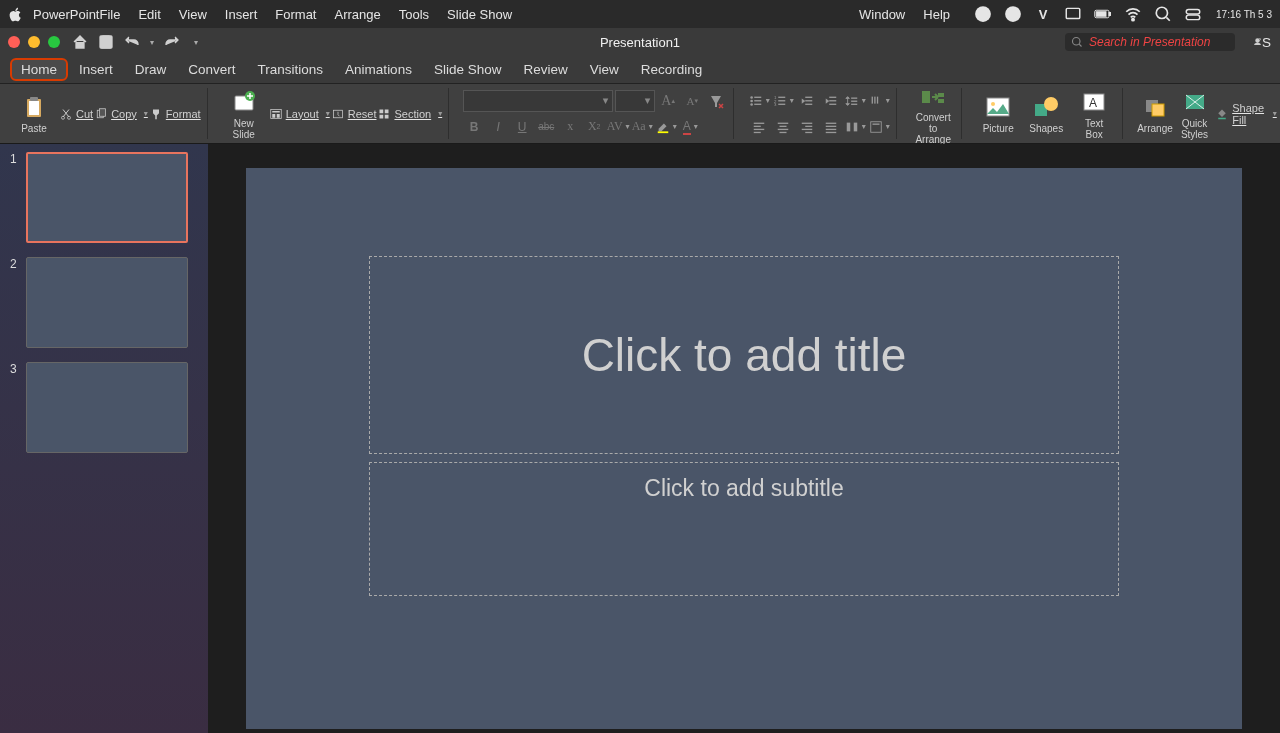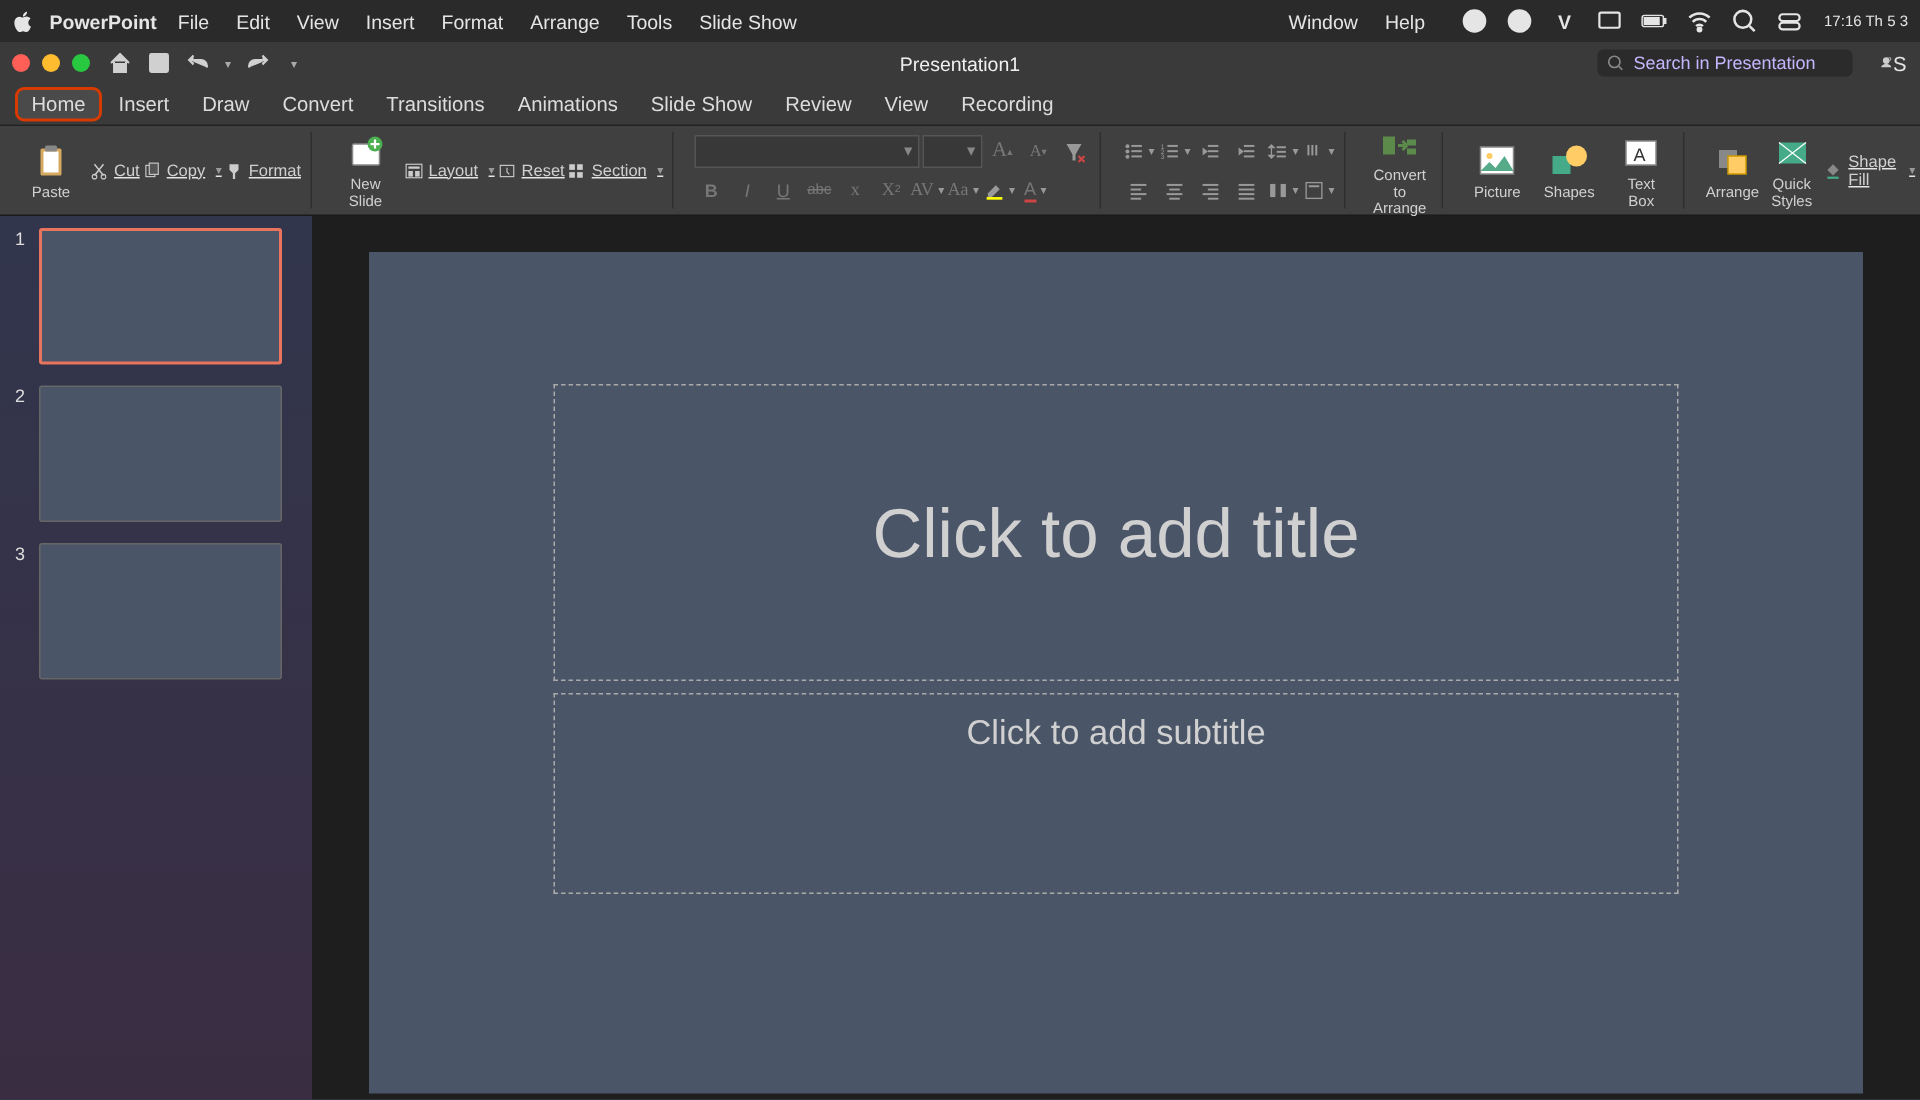--- a/index.html
+++ b/index.html
@@ -1,39 +1,39 @@
 <!DOCTYPE html>
 <html><head>
 <meta charset="utf-8">
 <style>
 * { box-sizing: border-box; margin: 0; padding: 0; font-family: -apple-system, "Segoe UI", sans-serif; }
 body { width: 1280px; height: 733px; overflow: hidden; background: #1e1e1e; color: #e5e5e5; }
 
 
 .mac-menubar { height: 28px; background: #2a2a2a; display: flex; align-items: center; padding: 0 8px; font-size: 13px; }
 .mac-menubar .apple { width: 15px; height: 15px; fill: #e5e5e5; margin-right: 10px; }
-.mac-menubar .app-name { font-weight: 700; margin-right: 14px; }
+.mac-menubar .app-name { font-weight: 400; }
 .mac-menubar .menu-item { margin-right: 18px; cursor: default; }
 .mac-menubar .spacer { flex: 1; }
 .mac-menubar .status-icon { width: 18px; height: 18px; margin: 0 6px; display: inline-flex; align-items: center; justify-content: center; }
 .mac-menubar .clock { margin-left: 8px; font-size: 10px; }
 
 
 .titlebar { height: 28px; background: #3a3a3a; display: flex; align-items: center; padding: 0 8px; }
 .traffic { display: flex; gap: 8px; margin-right: 12px; }
 .traffic .dot { width: 12px; height: 12px; border-radius: 50%; }
 .traffic .dot.r { background: #ff5f57; }
 .traffic .dot.y { background: #febc2e; }
 .traffic .dot.g { background: #28c840; }
 .quick-access { display: flex; gap: 10px; align-items: center; }
 .qa-icon { width: 16px; height: 16px; fill: #d0d0d0; stroke: #d0d0d0; cursor: pointer; }
 .titlebar .title { position: absolute; left: 50%; transform: translateX(-50%); font-size: 13px; color: #f0f0f0; }
 .search-box { margin-left: auto; display: flex; align-items: center; background: #2b2b2b; border-radius: 4px; padding: 2px 6px; width: 170px; }
 .search-box svg { width: 12px; height: 12px; fill: #888; margin-right: 6px; }
-.search-box span { font-size: 12px; color: #c4b5fd; }
+.search-box span { font-size: 12px; color: #ef4444; font-style: italic; }
 
 
 .ribbon-tabs { height: 28px; background: #3a3a3a; display: flex; align-items: center; padding: 0 10px; font-size: 13.5px; border-bottom: 1px solid #222; }
 .ribbon-tabs .tab { padding: 4px 11px; margin-right: 0; border-radius: 4px; cursor: pointer; color: #dcdcdc; }
 .ribbon-tabs .tab.active { background: #4a4a4a; }
 .ribbon-tabs .tab.highlighted { border: 2px solid #d83b01; border-radius: 6px; padding: 2px 9px; }
 
 
 .ribbon { height: 60px; background: #404040; display: flex; align-items: stretch; padding: 4px 6px; gap: 8px; border-bottom: 1px solid #1a1a1a; }
 .group { display: flex; align-items: center; gap: 4px; padding: 0 6px; border-right: 1px solid #2e2e2e; }

